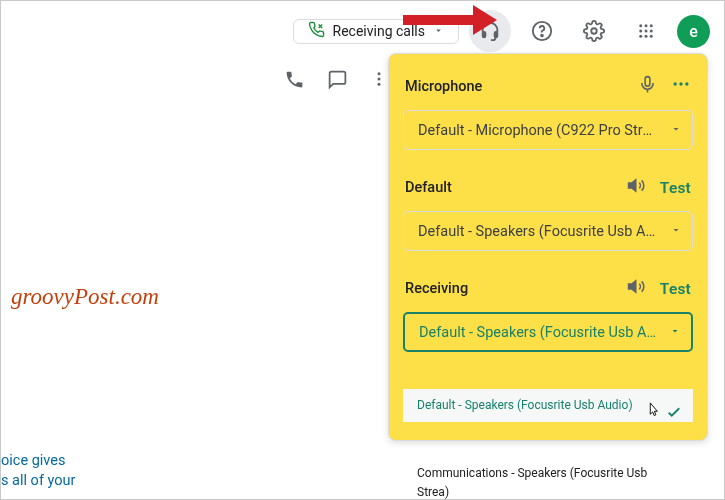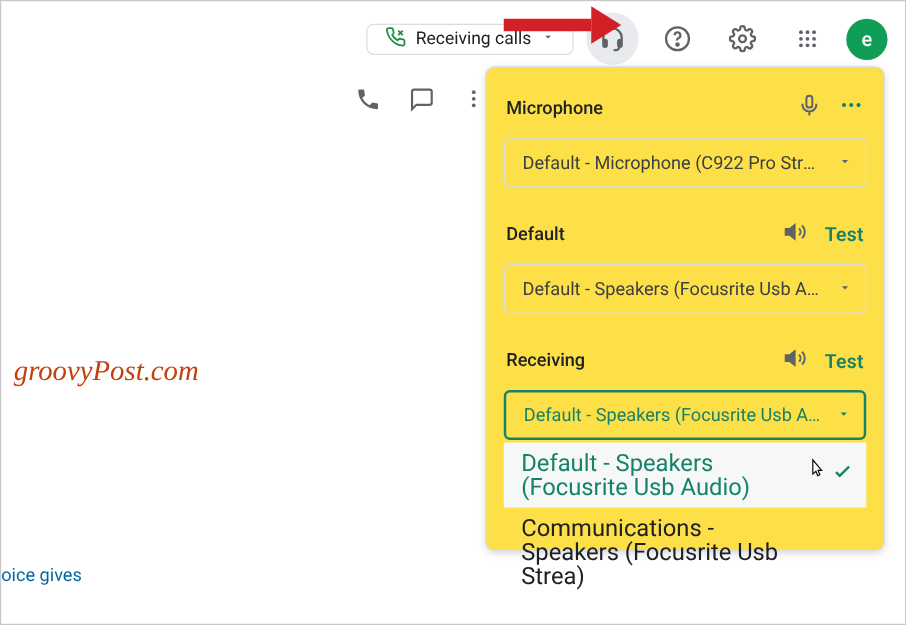--- a/index.html
+++ b/index.html
@@ -61,21 +61,21 @@
       padding:0 10px 0 14px; color:#3c4043; font-size:14.5px; cursor:pointer;
       margin-bottom:26px;
     }
     .select .arrow-d { color:#5f6368; }
     .select.open { border:2px solid #188168; margin-bottom:0; }
     .select.open .txt, .select.open .arrow-d { color:#188168; }
     .txt { white-space:nowrap; overflow:hidden; text-overflow:ellipsis; max-width:240px; }
 
     .dropdown { padding-top:2px; }
     .opt {
-      position:relative; padding:7px 42px 7px 14px; font-size:19px; line-height:19px; cursor:pointer;
+      position:relative; padding:7px 42px 7px 14px; font-size:12px; line-height:19px; cursor:pointer;margin-top:35px;
     }
     .opt.sel { color:#16826a; background:#f6f8f7; }
     .opt .check { position:absolute; right:10px; top:14px; color:#188168; }
     .opt .cursor { position:absolute; right:30px; top:10px; color:#000; }
     .opt.norm { color:#202124; }
 
     .watermark {
       position:absolute; left:10px; top:283px; font-family: Georgia, "Times New Roman", serif;
       font-size:23px; color:#c2410c; font-style:italic;
     }
@@ -161,20 +161,21 @@
         <circle cx="12" cy="5" r="2"></circle>
         <circle cx="12" cy="12" r="2"></circle>
         <circle cx="12" cy="19" r="2"></circle>
       </svg>
   </span>
 </div>
 
 <div class="watermark">groovyPost.com</div>
 <div class="body-frag">
   <div>oice gives</div>
+  <div>s all of your</div>
 </div>
 
 <div class="panel">
 
   <div class="sec-head">
     <span>Microphone</span>
     <span class="sec-actions">
       <span class="mut">
         <svg width="19" height="19" viewBox="0 0 24 24" fill="none" stroke="currentColor" stroke-width="2">
             <rect x="9" y="2" width="6" height="12" rx="3"></rect>

